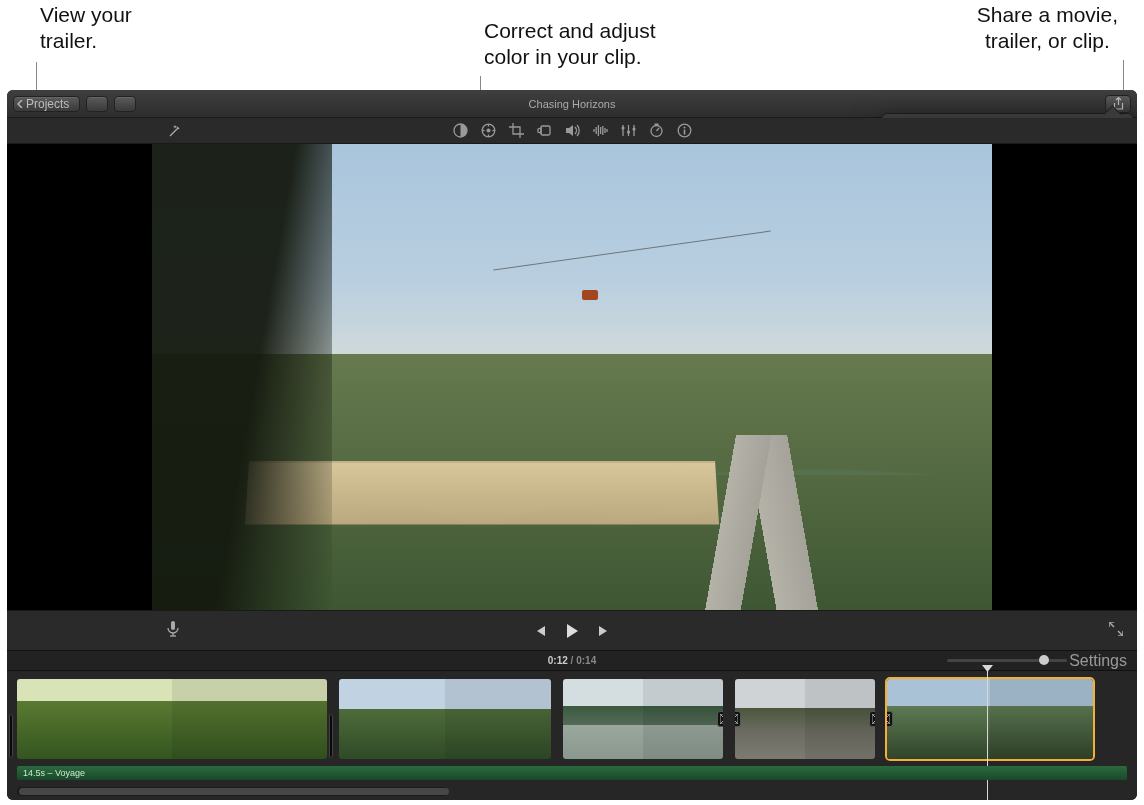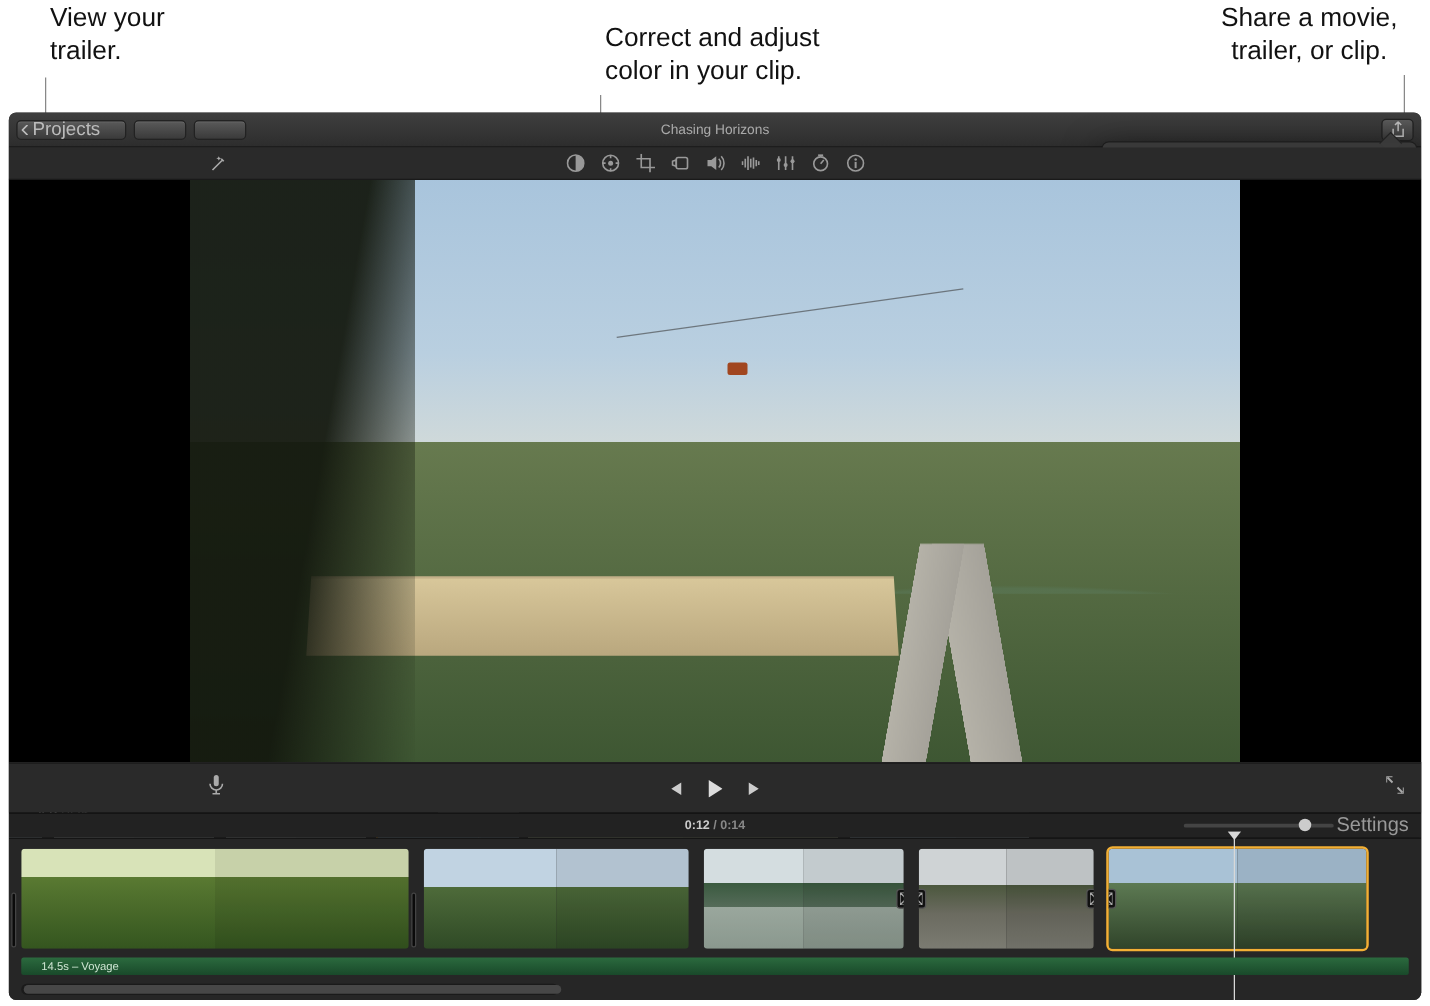--- a/index.html
+++ b/index.html
@@ -50,21 +50,21 @@
     align-items: center;
     position: relative;
   }
   .tb-left { display:flex; align-items:center; gap:6px; padding-left:6px;}
   .tb-btn {
     background: linear-gradient(#5a5a5a,#3a3a3a);
     border: 1px solid #222;
     border-radius: 4px;
     height: 16px;
     display:flex; align-items:center; justify-content:center;
-    color:#bbb; font-size:15px; padding:0 20px;
+    color:#bbb; font-size:12px; padding:0 10px;
     box-shadow: inset 0 1px 0 rgba(255,255,255,0.08);
   }
   .tb-btn svg { display:block; }
   .tb-title {
     position:absolute; left:50%; transform:translateX(-50%);
     color:#aaa; font-size:11px;
   }
   .tb-right { margin-left:auto; padding-right:6px; display:flex; }
   .share-btn {
     background: linear-gradient(#5a5a5a,#3a3a3a);
@@ -209,21 +209,21 @@
   .playhead .head {
     position:absolute; top:-6px; left:-5px;
     width:11px; height:7px; background:#d8d8d8;
     clip-path: polygon(0 0, 100% 0, 50% 100%);
   }
   .audio-strip {
     position:absolute; left:10px; right:10px; bottom:20px; height:14px;
     background: linear-gradient(#2b6a3e, #19492a);
     border-radius:2px;
     color:#cfe6d3; font-size:9px; line-height:14px;
-    padding-left:16px;
+    padding-left:6px;
   }
   .hscroll {
     position:absolute; left:10px; bottom:4px; width:430px; height:9px;
     background:#1a1a1a; border-radius:5px;
   }
   .hscroll::after {
     content:""; position:absolute; left:2px; top:1px; height:7px; width:430px;
     background:#474747; border-radius:4px;
   }
   

